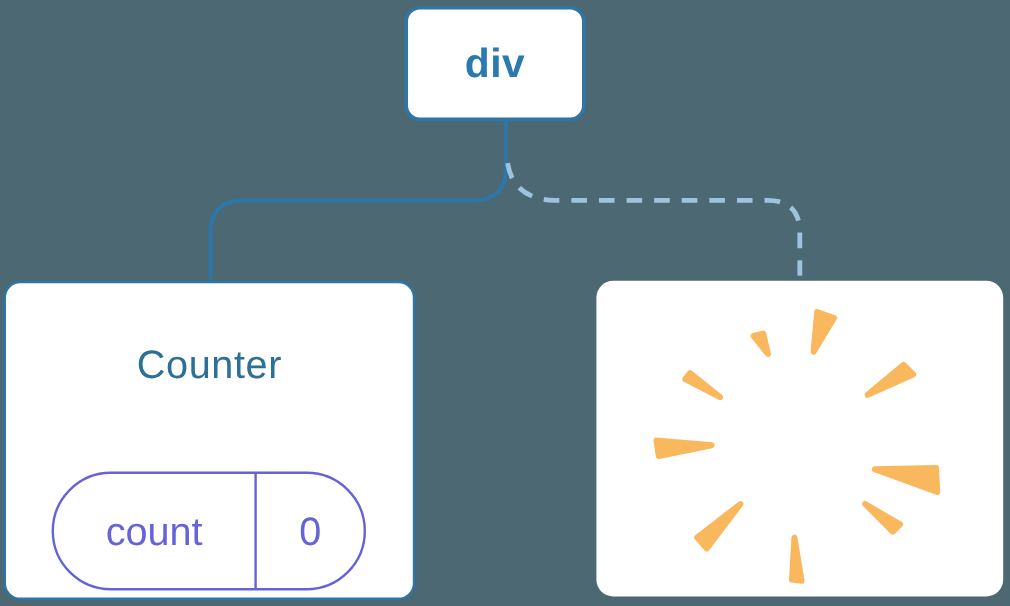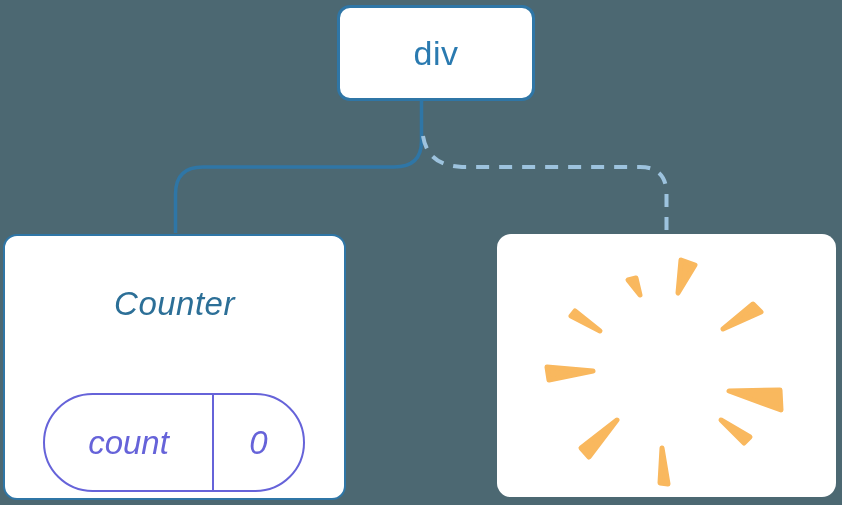--- a/index.html
+++ b/index.html
@@ -42,35 +42,34 @@
     stroke-dasharray: 13 10;
   }
 
   .card {
     position: absolute;
     background: var(--card-bg);
     border-radius: 14px;
   }
   .root-card {
     left: 337px; top: 5px;
-    width: 198px; height: 96px;
+    width: 151px; height: 96px;
     border: 3px solid var(--solid-line);
     border-radius: 13px;
-    display: flex; align-items: center; justify-content: center;
+    display: flex; align-items: center; justify-content: center; font-weight: bold;
   }
   .root-label {
     color: var(--root-text);
     font-size: 34px;
     letter-spacing: 0.5px;
   }
   .counter-card {
     left: 3px; top: 234px;
     width: 343px; height: 266px;
     border: 2px solid var(--solid-line);
-    font-style: italic;
   }
   .counter-title {
     position: absolute;
     top: 49px; left: 0;
     width: 100%;
     text-align: center;
     color: var(--title-text);
     font-size: 33px;
     letter-spacing: 0.5px;
   }

